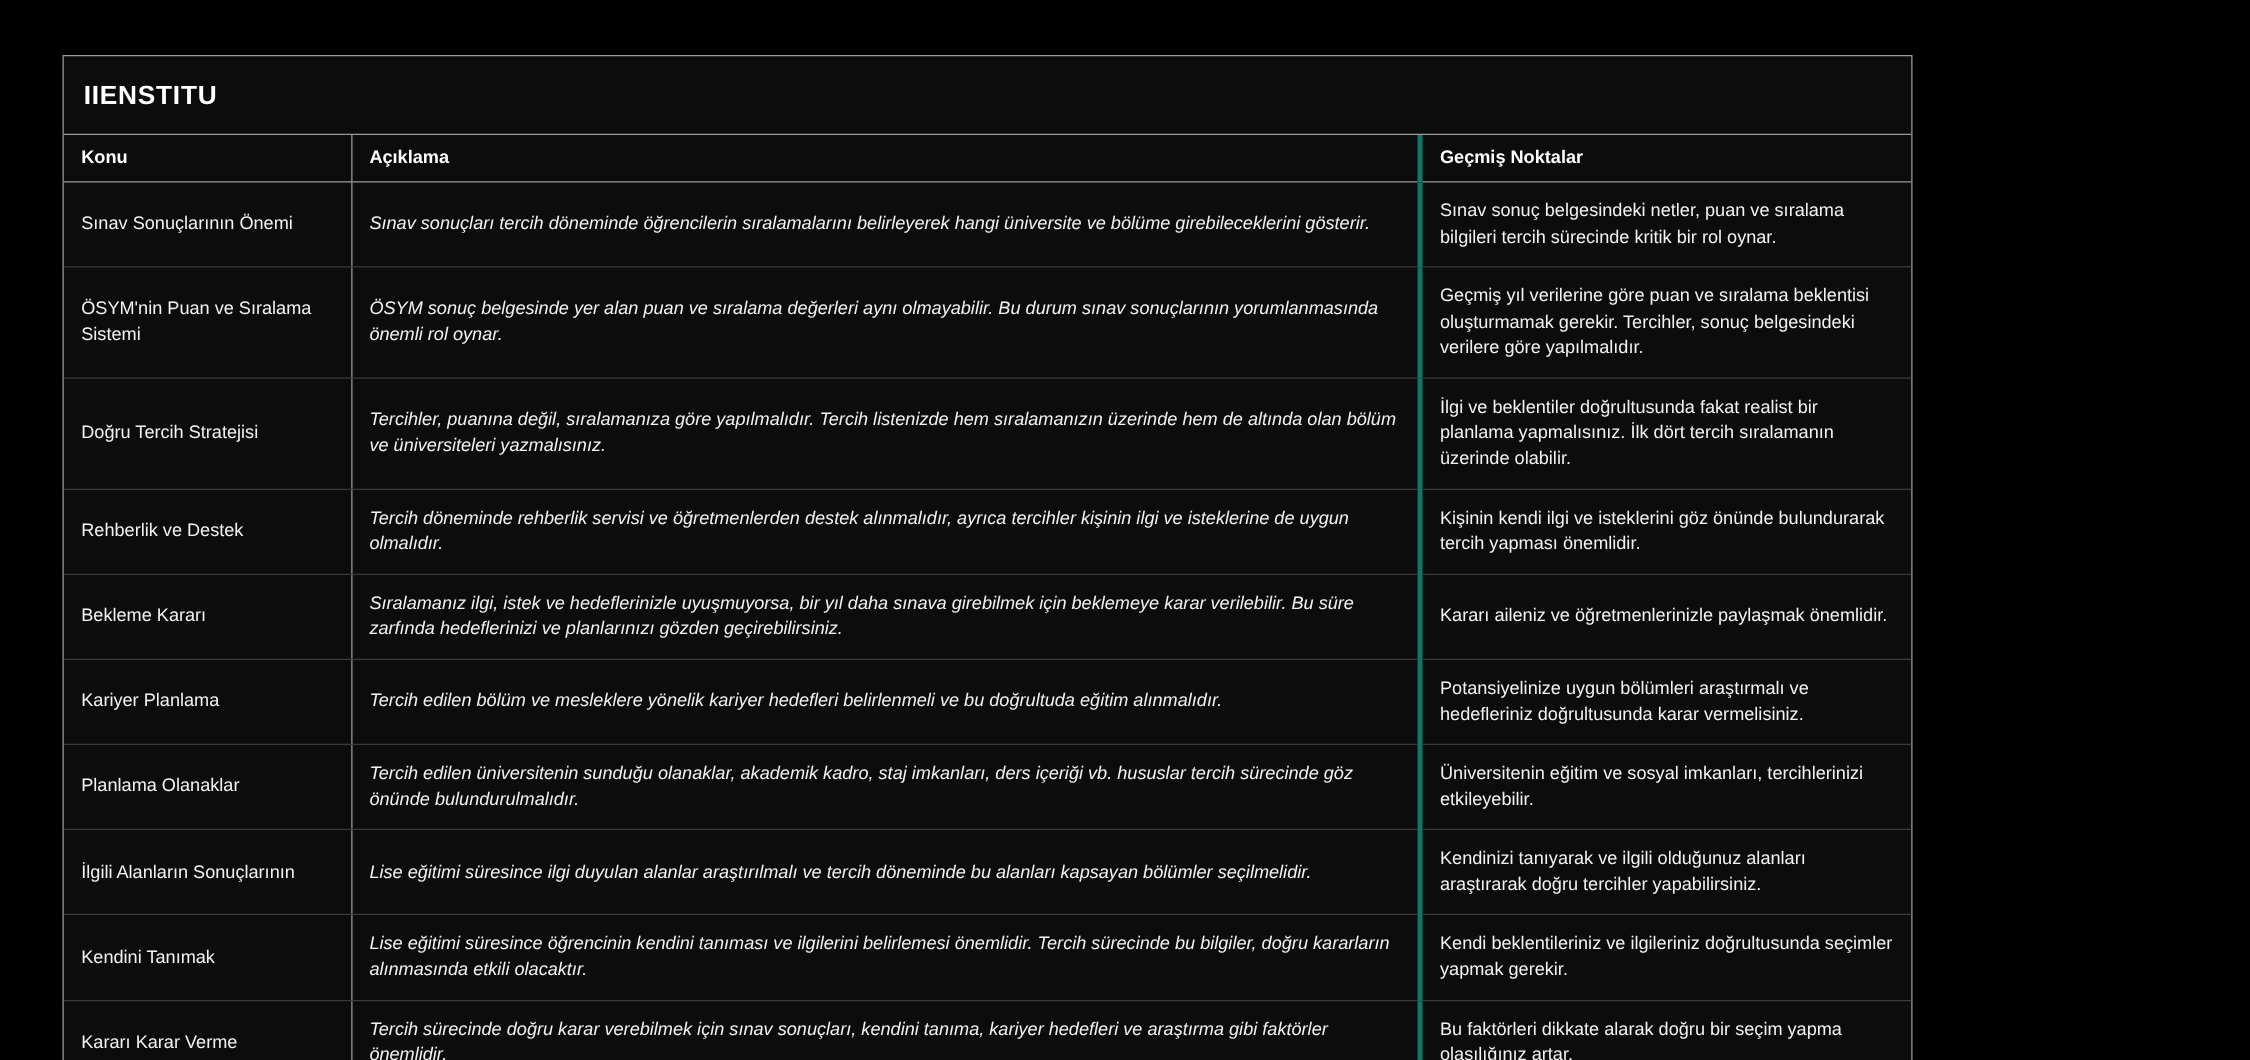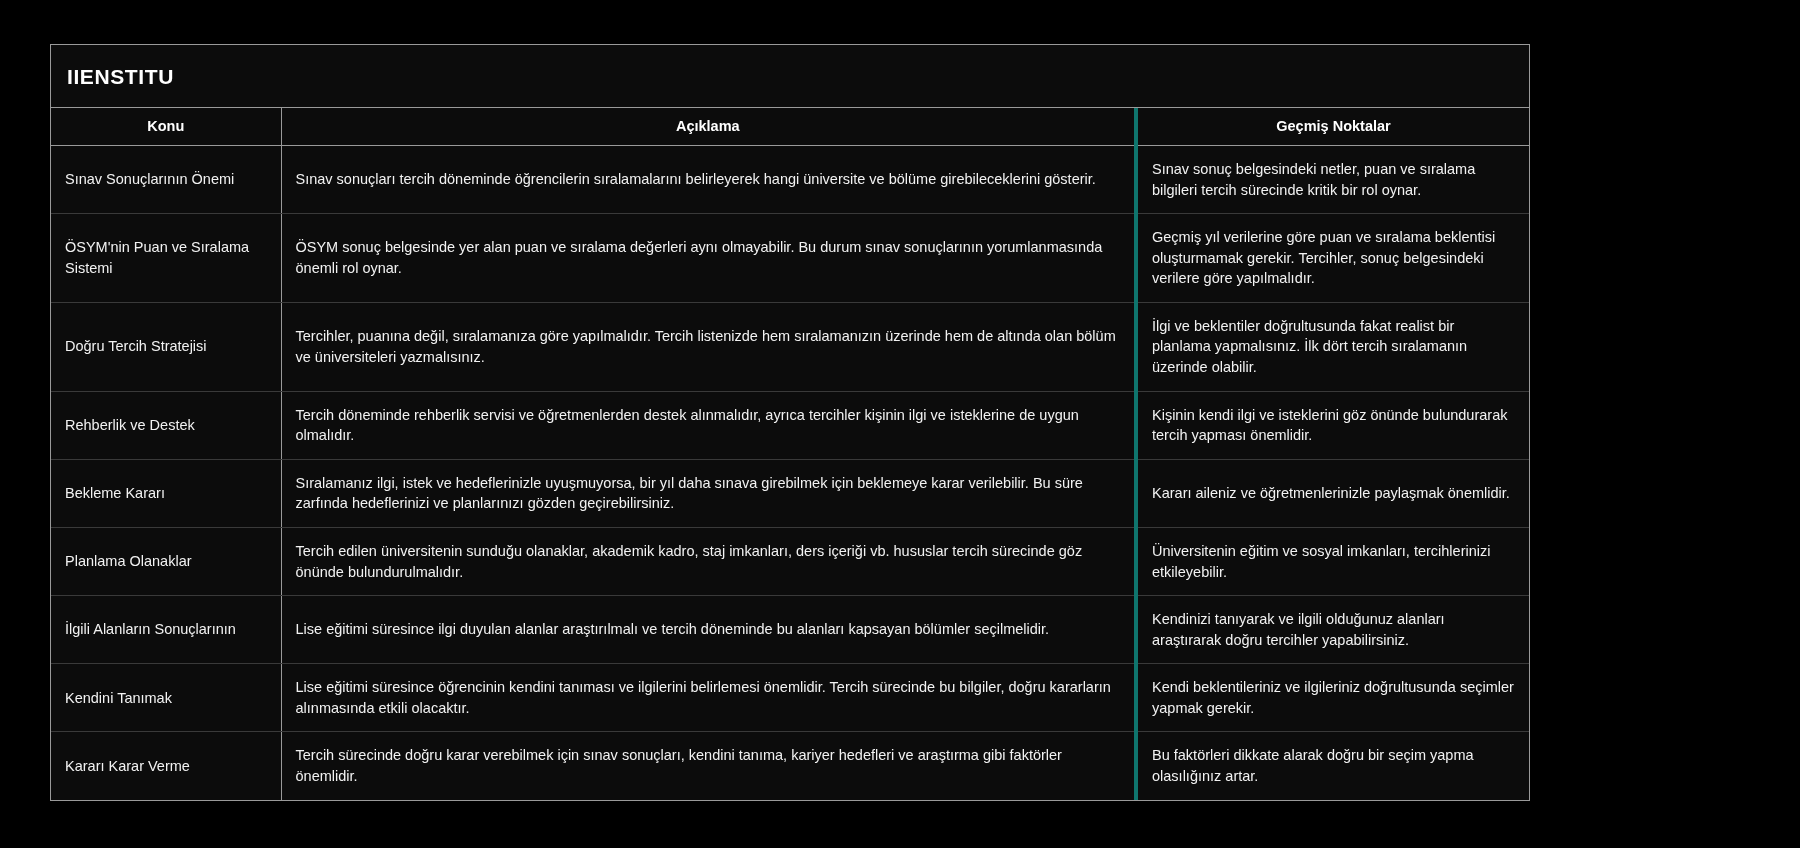--- a/index.html
+++ b/index.html
@@ -32,21 +32,21 @@
     font-size: 21px;
     font-weight: bold;
     letter-spacing: 0.6px;
   }
   table.data-table {
     width: 100%;
     border-collapse: collapse;
     table-layout: fixed;
   }
   table.data-table th {
-    text-align: center;
+    text-align: left;
     color: #ffffff;
     font-size: 14.5px;
     font-weight: bold;
     padding: 10px 14px 11px 14px;
     border-bottom: 1px solid #9a9a9a;
     vertical-align: middle;
   }
   table.data-table td {
     color: #f2f2f2;
     font-size: 14.5px;
@@ -55,21 +55,21 @@
     border-bottom: 1px solid #3a3a3a;
     vertical-align: middle;
   }
   table.data-table tr:last-child td {
     border-bottom: none;
   }
   .col-topic { width: 230px; border-right: 1px solid #9a9a9a; }
   .col-desc  { width: 855px; border-right: 4px solid #0f766e; }
   .col-notes { width: auto; }
   .cell-topic { color: #ffffff; }
-  .cell-desc  { color: #f5f5f5; }
+  .cell-desc  { color: #f5f5f5; font-style: italic; }
   .cell-notes { color: #f5f5f5; }
 </style>
 </head>
 <body>
 
 <div class="page">
 
   <div class="brand-bar">
     <div class="brand-title">IIENSTITU</div>
   </div>
@@ -107,20 +107,25 @@
         <td class="col-topic cell-topic">Rehberlik ve Destek</td>
         <td class="col-desc cell-desc">Tercih döneminde rehberlik servisi ve öğretmenlerden destek alınmalıdır, ayrıca tercihler kişinin ilgi ve isteklerine de uygun olmalıdır.</td>
         <td class="col-notes cell-notes">Kişinin kendi ilgi ve isteklerini göz önünde bulundurarak tercih yapması önemlidir.</td>
       </tr>
       <tr>
         <td class="col-topic cell-topic">Bekleme Kararı</td>
         <td class="col-desc cell-desc">Sıralamanız ilgi, istek ve hedeflerinizle uyuşmuyorsa, bir yıl daha sınava girebilmek için beklemeye karar verilebilir. Bu süre zarfında hedeflerinizi ve planlarınızı gözden geçirebilirsiniz.</td>
         <td class="col-notes cell-notes">Kararı aileniz ve öğretmenlerinizle paylaşmak önemlidir.</td>
       </tr>
       <tr>
+        <td class="col-topic cell-topic">Kariyer Planlama</td>
+        <td class="col-desc cell-desc">Tercih edilen bölüm ve mesleklere yönelik kariyer hedefleri belirlenmeli ve bu doğrultuda eğitim alınmalıdır.</td>
+        <td class="col-notes cell-notes">Potansiyelinize uygun bölümleri araştırmalı ve hedefleriniz doğrultusunda karar vermelisiniz.</td>
+      </tr>
+      <tr>
         <td class="col-topic cell-topic">Planlama Olanaklar</td>
         <td class="col-desc cell-desc">Tercih edilen üniversitenin sunduğu olanaklar, akademik kadro, staj imkanları, ders içeriği vb. hususlar tercih sürecinde göz önünde bulundurulmalıdır.</td>
         <td class="col-notes cell-notes">Üniversitenin eğitim ve sosyal imkanları, tercihlerinizi etkileyebilir.</td>
       </tr>
       <tr>
         <td class="col-topic cell-topic">İlgili Alanların Sonuçlarının</td>
         <td class="col-desc cell-desc">Lise eğitimi süresince ilgi duyulan alanlar araştırılmalı ve tercih döneminde bu alanları kapsayan bölümler seçilmelidir.</td>
         <td class="col-notes cell-notes">Kendinizi tanıyarak ve ilgili olduğunuz alanları araştırarak doğru tercihler yapabilirsiniz.</td>
       </tr>
       <tr>

